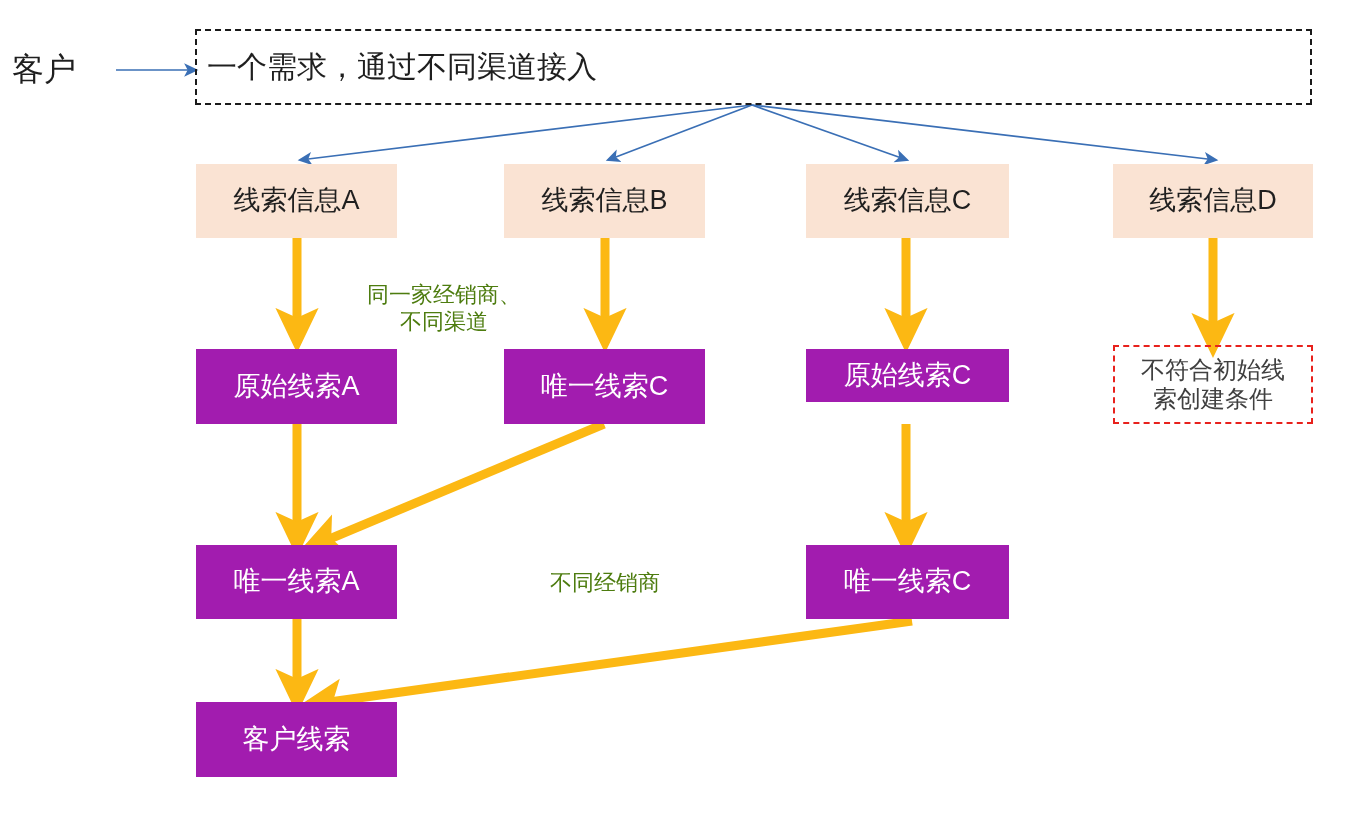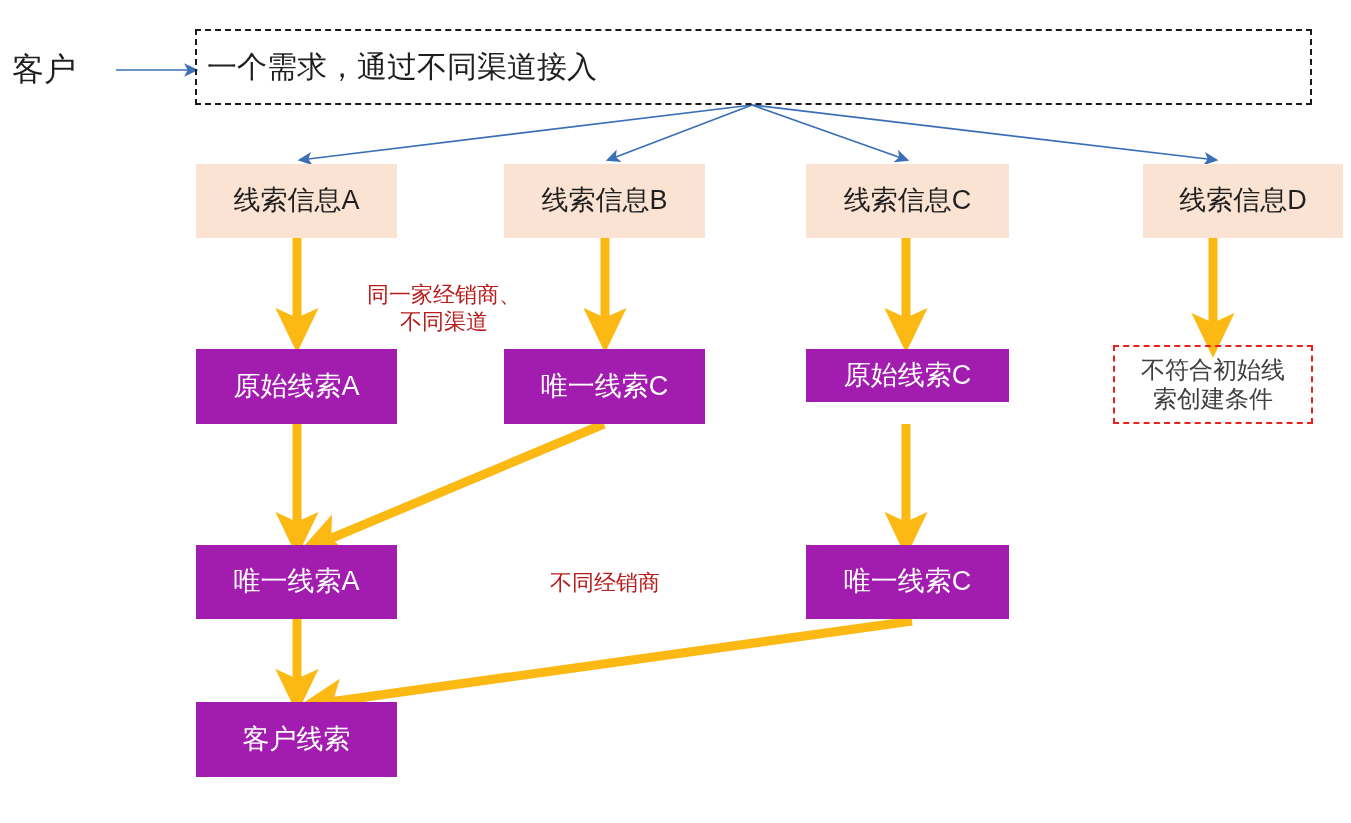--- a/index.html
+++ b/index.html
@@ -58,21 +58,21 @@
     font-size: 24px;
   }
   .plain-label {
     position: absolute;
     font-size: 32px;
     color: #1f1f1f;
     white-space: nowrap;
   }
   .annotation {
     position: absolute;
-    color: #b91c1c;
+    color: #4d7c0f;
     font-size: 22px;
     text-align: center;
     line-height: 1.22;
     white-space: pre-line;
   }
   #edges {
     position: absolute;
     left: 0;
     top: 0;
     width: 1351px;
@@ -118,21 +118,21 @@
     <line x1="912" y1="621" x2="308" y2="705" stroke="#FCB813" stroke-width="9" marker-end="url(#yellow-head)"></line>
   </svg>
 
   <div class="plain-label" style="left:12px; top:48px;">客户</div>
 
   <div class="node dashed-box" style="left:195px; top:29px; width:1117px; height:76px;">一个需求，通过不同渠道接入</div>
 
   <div class="node peach" style="left:196px; top:164px; width:201px; height:74px;">线索信息A</div>
   <div class="node peach" style="left:504px; top:164px; width:201px; height:74px;">线索信息B</div>
   <div class="node peach" style="left:806px; top:164px; width:203px; height:74px;">线索信息C</div>
-  <div class="node peach" style="left:1113px; top:164px; width:200px; height:74px;margin-left:30px;">线索信息D</div>
+  <div class="node peach" style="left:1113px; top:164px; width:200px; height:74px;">线索信息D</div>
 
   <div class="annotation" style="left:350px; top:282px; width:188px;">同一家经销商、
 不同渠道</div>
 
   <div class="node blue" style="left:196px; top:349px; width:201px; height:75px;">原始线索A</div>
   <div class="node blue" style="left:504px; top:349px; width:201px; height:75px;">唯一线索C</div>
   <div class="node blue" style="left:806px; top:349px; width:203px; height:53px;">原始线索C</div>
   <div class="node red-dashed" style="left:1113px; top:345px; width:200px; height:79px;">不符合初始线
 索创建条件</div>
 

